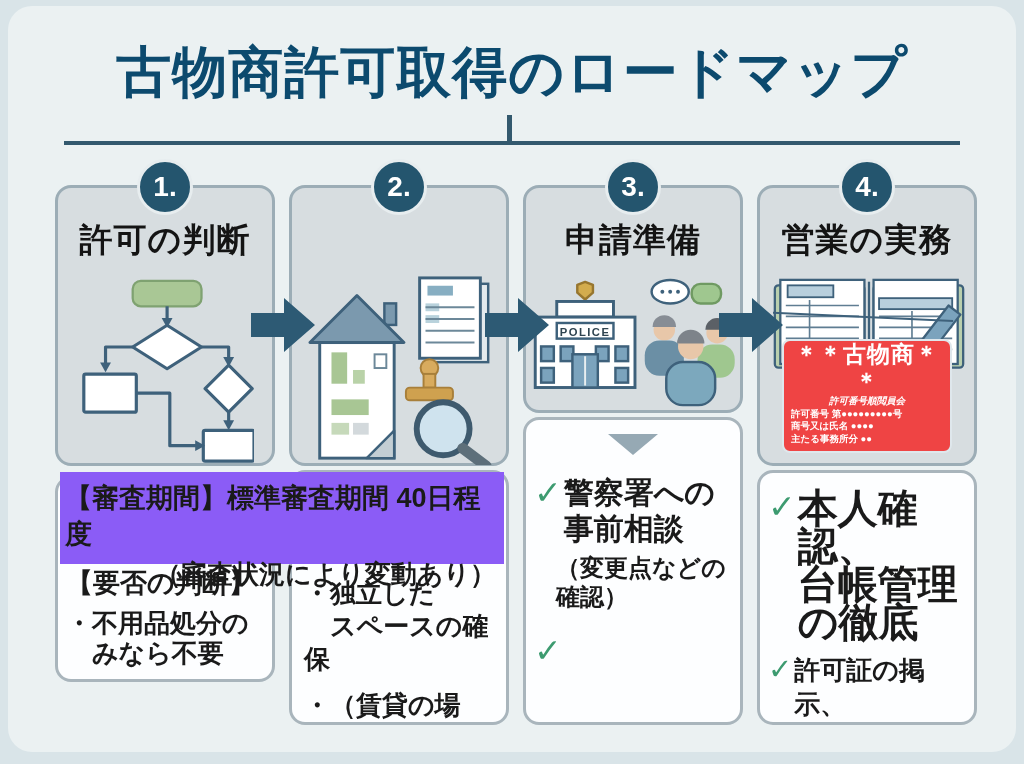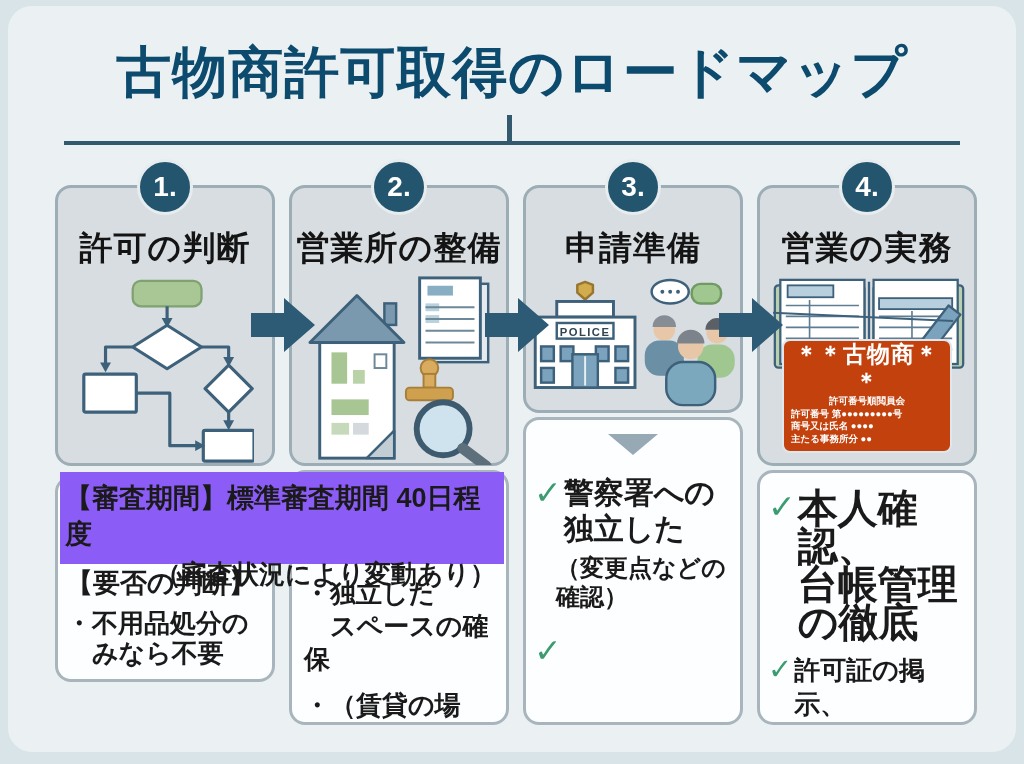--- a/index.html
+++ b/index.html
@@ -10,21 +10,21 @@
   .title { position:absolute; top:36px; left:0; width:100%; text-align:center;
            font-size:55px; font-weight:900; color:#0c4a6e; z-index:2; letter-spacing:1px; }
   .divider { position:absolute; left:64px; top:141px; width:896px; height:4px; background:#33596e; z-index:2; }
   .tick { position:absolute; left:507px; top:115px; width:5px; height:28px; background:#33596e; z-index:2; }
 
   .col { position:absolute; top:185px; width:220px; height:540px; z-index:2; }
   .panel-top { position:absolute; top:0; left:0; width:220px; background:#d7dde0;
                border:3px solid #9cadb6; border-radius:16px; }
   .panel-bottom { position:absolute; left:0; width:220px; background:#fdfeff;
                   border:3px solid #a9b5bc; border-radius:16px; overflow:hidden; }
-  .col-heading { margin-top:38px; text-align:center; font-size:33px; font-weight:900;
+  .col-heading { margin-top:30px; text-align:center; font-size:33px; font-weight:900;
                  color:#141414; letter-spacing:1px; }
   .icon { position:absolute; }
   .badge { position:absolute; top:-26px; left:50%; transform:translateX(-50%);
            width:56px; height:56px; border-radius:50%; background:#24556e;
            border:3px solid #e7edef; color:#fff; display:flex; align-items:center;
            justify-content:center; font-size:28px; font-weight:800; z-index:6; }
   .arrow { position:absolute; top:298px; z-index:5; }
 
   .banner { position:absolute; left:60px; top:472px; width:444px; height:92px;
             background:#8b5cf6; z-index:4; }
@@ -49,25 +49,25 @@
   .checks-3 .check-main { font-size:30px; font-weight:900; line-height:36px; }
   .check-sub { font-size:24px; font-weight:800; line-height:29px; 
                width:176px; margin:6px 0 0 22px; }
   .checks-3 .row2 { margin-top:22px; }
   .checks-4 .check-main { font-size:40px; font-weight:900; line-height:38px; }
   .checks-4 .row2 { margin-top:12px; }
   .checks-4 .row2 .check-main { font-size:26px; font-weight:800; line-height:34px; }
   .checks-4 .row2 .check-mark { font-size:29px; line-height:32px; }
 
   .plaque { position:absolute; left:50%; transform:translateX(-50%); bottom:10px; width:170px;
-            background:#c2410c; border:2px solid #dfe7ec; border-radius:8px; color:#fff;
+            background:#ef4444; border:2px solid #dfe7ec; border-radius:8px; color:#fff;
             padding:0 7px 6px; z-index:3; }
   .plq-title { text-align:center; font-size:23px; font-weight:800; letter-spacing:1px; line-height:27px; }
   .plq-line { font-size:9.5px; font-weight:700; line-height:12.5px; }
-  .plq-center { text-align:center; }
+  .plq-center { text-align:center;font-style:italic; }
 </style>
 </head>
 <body>
 
 <div class="stage">
   <div class="card"></div>
 
   <div class="title">古物商許可取得のロードマップ</div>
   <div class="tick"></div>
   <div class="divider"></div>
@@ -107,21 +107,20 @@
 　歴など）の確認</div>
       </div>
     </div>
   </section>
 
   <section class="col" style="left:289px">
     <div class="badge">
       <span>2.</span>
     </div>
     <div class="panel-top" style="height:281px">
-      <h2 class="col-heading">営業所の整備</h2>
       <svg class="icon" style="left:12px;top:86px" width="196" height="191" viewBox="0 0 200 195">
         <g>
           <rect x="126" y="10" width="62" height="80" fill="#e4eaed" stroke="#3e617b" stroke-width="2.5"></rect>
           <rect x="118" y="4" width="62" height="82" fill="#fff" stroke="#3e617b" stroke-width="3"></rect>
           <rect x="126" y="12" width="26" height="10" fill="#87aec2"></rect>
           <rect x="124" y="30" width="14" height="8" fill="#b9d2dc"></rect>
           <rect x="124" y="42" width="14" height="8" fill="#b9d2dc"></rect>
           <g stroke="#6c8899" stroke-width="2">
             <line x1="124" y1="34" x2="174" y2="34"></line>
               <line x1="124" y1="46" x2="174" y2="46"></line>
@@ -203,21 +202,21 @@
           <rect x="138" y="86" width="50" height="44" rx="17" fill="#7ca8bd" stroke="#3e617b" stroke-width="2.5"></rect>
         </g>
       </svg>
     </div>
     <div class="panel-bottom" style="top:232px;height:308px">
       <div class="tri-down"></div>
       <div class="checks-3">
         <div class="check-row">
           <span class="check-mark">✓</span>
           <div class="check-main pre">警察署への
-独立した</div>
+事前相談</div>
         </div>
         <div class="check-sub pre">（変更点などの
 確認）</div>
         <div class="check-row row2">
           <span class="check-mark">✓</span>
         </div>
       </div>
     </div>
   </section>
 

